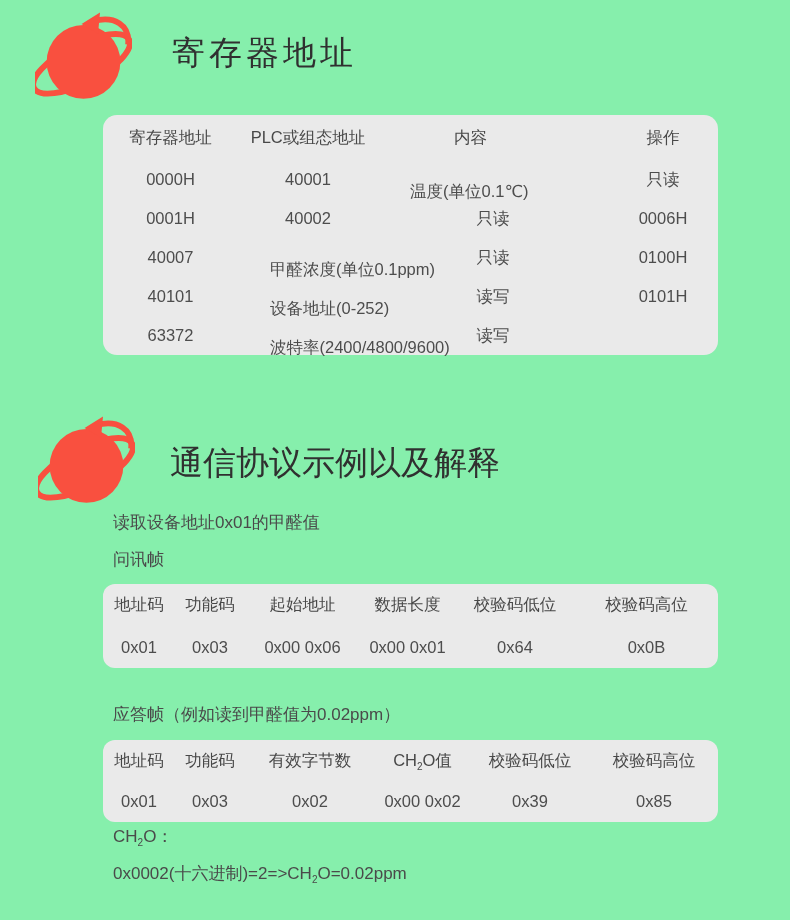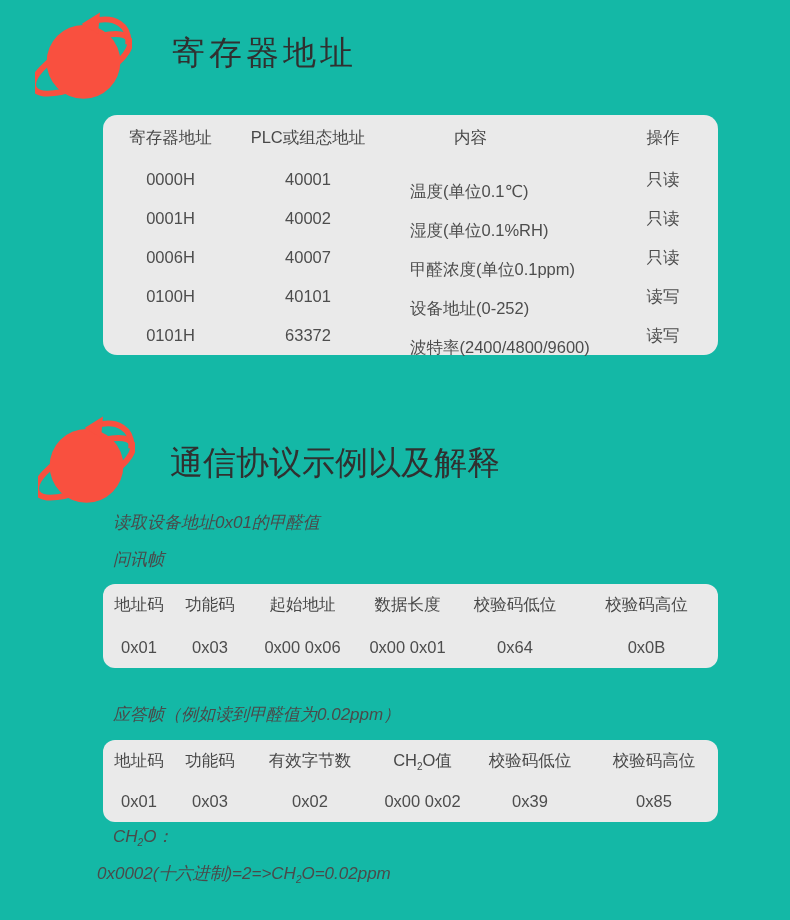--- a/index.html
+++ b/index.html
@@ -1,21 +1,21 @@
 <!DOCTYPE html>
 <html><head>
 <meta charset="utf-8">
 <style>
   html,body{margin:0;padding:0;}
   body{
     width:790px;height:920px;background:#ffffff;
     font-family:"Liberation Sans","DejaVu Sans",sans-serif;
     -webkit-font-smoothing:antialiased;
   }
-  .page{position:relative;width:790px;height:920px;overflow:hidden;background:#14b8a6;}
+  .page{position:relative;width:790px;height:920px;overflow:hidden;background:#86efac;}
 
   
   .icon{position:absolute;width:97px;height:100px;}
   .sec-title{
     position:absolute;font-size:33px;font-weight:400;color:#303030;
     white-space:nowrap;line-height:1.2;
   }
   .sp{letter-spacing:4px;}
 
   
@@ -32,21 +32,21 @@
   .t1 .left{justify-self:start;padding-left:32px;margin-top:24px;}
   .t1 .hd-content{padding-right:45px;}
   .t2{left:103px;top:584px;width:615px;height:84px;border-radius:12px;
       grid-template-columns:72px 70px 115px 95px 120px 143px;
       grid-template-rows:42px 42px;}
   .t3{left:103px;top:740px;width:615px;height:82px;border-radius:12px;
       grid-template-columns:72px 70px 130px 95px 120px 128px;
       grid-template-rows:41px 41px;}
 
   
-  .note{position:absolute;font-size:17px;color:#4a4a4a;white-space:nowrap;line-height:1.35;font-style:italic;}
+  .note{position:absolute;font-size:17px;color:#4a4a4a;white-space:nowrap;line-height:1.35;}
   sub{font-size:10px;line-height:0;}
 </style>
 </head>
 <body>
 
 <div class="page">
 
   <svg class="icon" style="left:35px;top:8px;" viewBox="0 0 100 100">
     <ellipse cx="48" cy="56" rx="55" ry="20" fill="none" stroke="#F9503F" stroke-width="6" transform="rotate(-27 48 56)"></ellipse>
     <circle cx="50" cy="54" r="38" fill="#F9503F"></circle>
@@ -61,21 +61,20 @@
     <div class="hd hd-content">内容</div>
     <div class="hd">操作</div>
 
     <div class="cell">0000H</div>
     <div class="cell">40001</div>
     <div class="cell left">温度(单位0.1℃)</div>
     <div class="cell">只读</div>
 
     <div class="cell">0001H</div>
     <div class="cell">40002</div>
-    <div class="cell left">湿度(单位0.1%RH)</div>
     <div class="cell">只读</div>
 
     <div class="cell">0006H</div>
     <div class="cell">40007</div>
     <div class="cell left">甲醛浓度(单位0.1ppm)</div>
     <div class="cell">只读</div>
 
     <div class="cell">0100H</div>
     <div class="cell">40101</div>
     <div class="cell left">设备地址(0-252)</div>
@@ -126,15 +125,15 @@
 
     <div class="cell">0x01</div>
     <div class="cell">0x03</div>
     <div class="cell">0x02</div>
     <div class="cell">0x00 0x02</div>
     <div class="cell">0x39</div>
     <div class="cell">0x85</div>
   </div>
 
   <div class="note" style="left:113px;top:826px;text-align:right;"><span>CH</span><sub>2</sub><span>O：</span></div>
-  <div class="note" style="left:97px;top:863px;"><span>0x0002(十六进制)=2=&gt;CH</span><sub>2</sub><span>O=0.02ppm</span></div>
+  <div class="note" style="left:113px;top:863px;"><span>0x0002(十六进制)=2=&gt;CH</span><sub>2</sub><span>O=0.02ppm</span></div>
 
 </div>
 
 </body></html>

